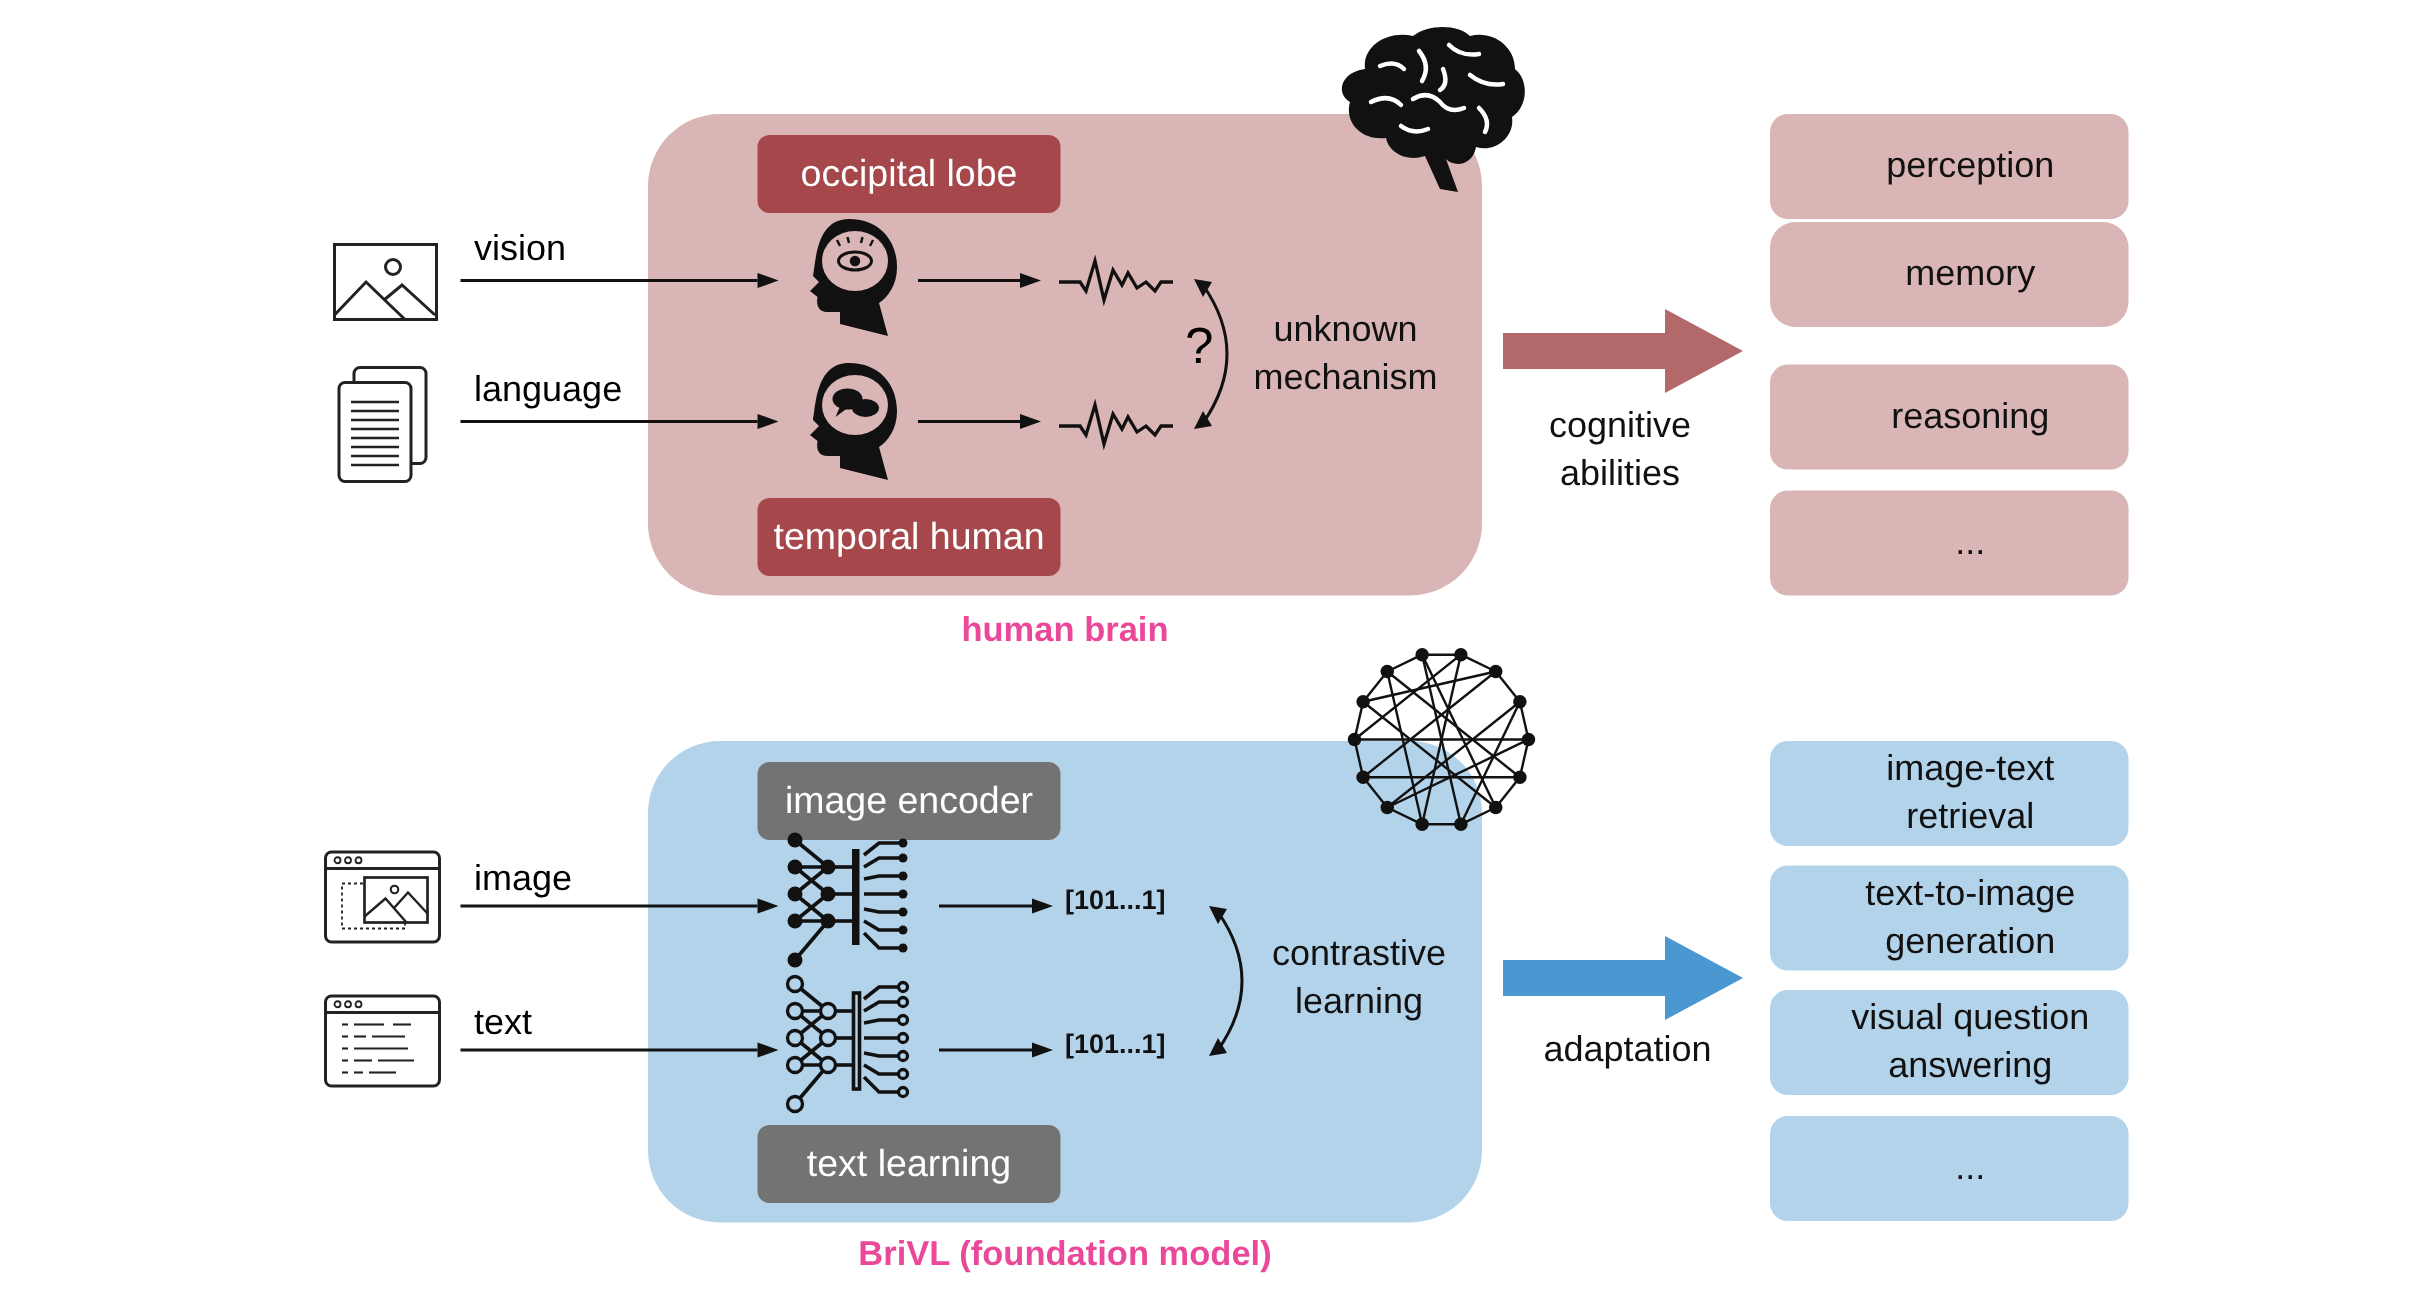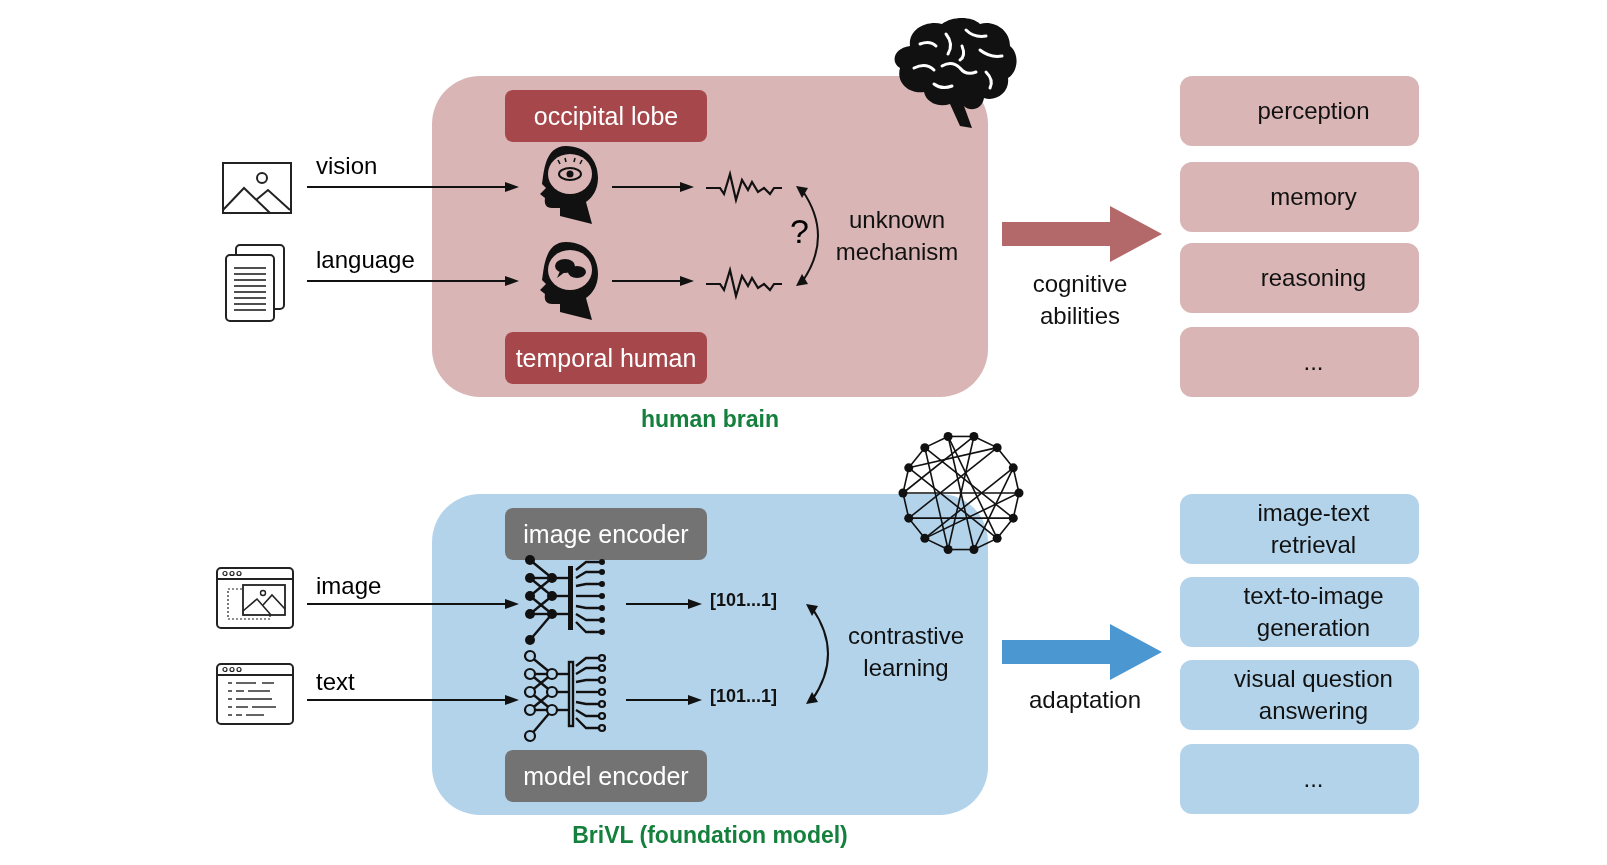--- a/index.html
+++ b/index.html
@@ -6,21 +6,21 @@
   body { width:1607px; height:865px; position:relative; overflow:hidden;
          font-family:"Liberation Sans", "DejaVu Sans", sans-serif; color:#111; }
   .panel { position:absolute; border-radius:48px; }
   .panel.brain { left:432px; top:76px; width:556px; height:321px; background:#d9b5b5; }
   .panel.model { left:432px; top:494px; width:556px; height:321px; background:#b3d3eb; }
   .tag { position:absolute; left:473px; width:202px; height:52px; border-radius:8px; color:#fff;
          font-size:25px; display:flex; align-items:center; justify-content:center;margin-left:32px; }
   .tag.red { background:#a5474b; }
   .tag.blue { background:#737373; }
   .label { position:absolute; font-size:24px; color:#000000; white-space:nowrap; }
-  .caption { position:absolute; font-size:23px; font-weight:bold; color:#15803d; text-align:center; }
+  .caption { position:absolute; font-size:23px; font-weight:bold; color:#ec4899; text-align:center; }
   .out-box { position:absolute; left:1180px; width:211px; height:70px; border-radius:12px;
              display:flex; align-items:center; justify-content:center; text-align:center;
              font-size:24px; line-height:32px; color:#111;padding-left:28px; }
   .out-box.red { background:#d9b5b5; }
   .out-box.blue { background:#b3d3eb; }
   .mid-text { position:absolute; font-size:24px; text-align:center; line-height:32px; color:#111; }
   .vec { position:absolute; font-size:18px; font-weight:bold; color:#111; }
   svg { position:absolute; overflow:visible; }
 </style>
 </head>
@@ -130,30 +130,30 @@
 <svg style="left:1002px;top:206px;" width="160" height="56">
   <rect x="0" y="16" width="108" height="24" fill="#b3686a"></rect>
   <polygon points="108,0 160,28 108,56" fill="#b3686a"></polygon>
 </svg>
 <div class="mid-text" style="left:1010px;top:268px;width:140px;">
   <div>cognitive</div>
   <div>abilities</div>
 </div>
 
 <div class="out-box red" style="top:76px;">perception</div>
-<div class="out-box red" style="top:162px;">memory</div>
+<div class="out-box red" style="top:148px;border-radius:17px;">memory</div>
 <div class="out-box red" style="top:243px;">reasoning</div>
 <div class="out-box red" style="top:327px;">...</div>
 
 <div class="caption" style="left:560px;top:406px;width:300px;">human brain</div>
 
 <div class="panel model"></div>
 
 <div class="tag blue" style="top:508px;">image encoder</div>
-<div class="tag blue" style="top:750px;">model encoder</div>
+<div class="tag blue" style="top:750px;">text learning</div>
 
 <svg style="left:216px;top:567px;" width="80" height="64" viewBox="0 0 80 64">
   <rect x="1" y="1" width="76" height="60" rx="4" fill="#fff" stroke="#222" stroke-width="2"></rect>
   <line x1="1" y1="12" x2="77" y2="12" stroke="#222" stroke-width="2"></line>
   <circle cx="9" cy="6.5" r="2" fill="none" stroke="#222" stroke-width="1.2"></circle>
     <circle cx="16" cy="6.5" r="2" fill="none" stroke="#222" stroke-width="1.2"></circle>
     <circle cx="23" cy="6.5" r="2" fill="none" stroke="#222" stroke-width="1.2"></circle>
   <rect x="12" y="22" width="42" height="30" fill="none" stroke="#222" stroke-width="1.2" stroke-dasharray="2,2"></rect>
   <rect x="27" y="18" width="42" height="30" fill="#fff" stroke="#222" stroke-width="1.8"></rect>
   <circle cx="47" cy="26" r="2.5" fill="none" stroke="#222" stroke-width="1.4"></circle>

